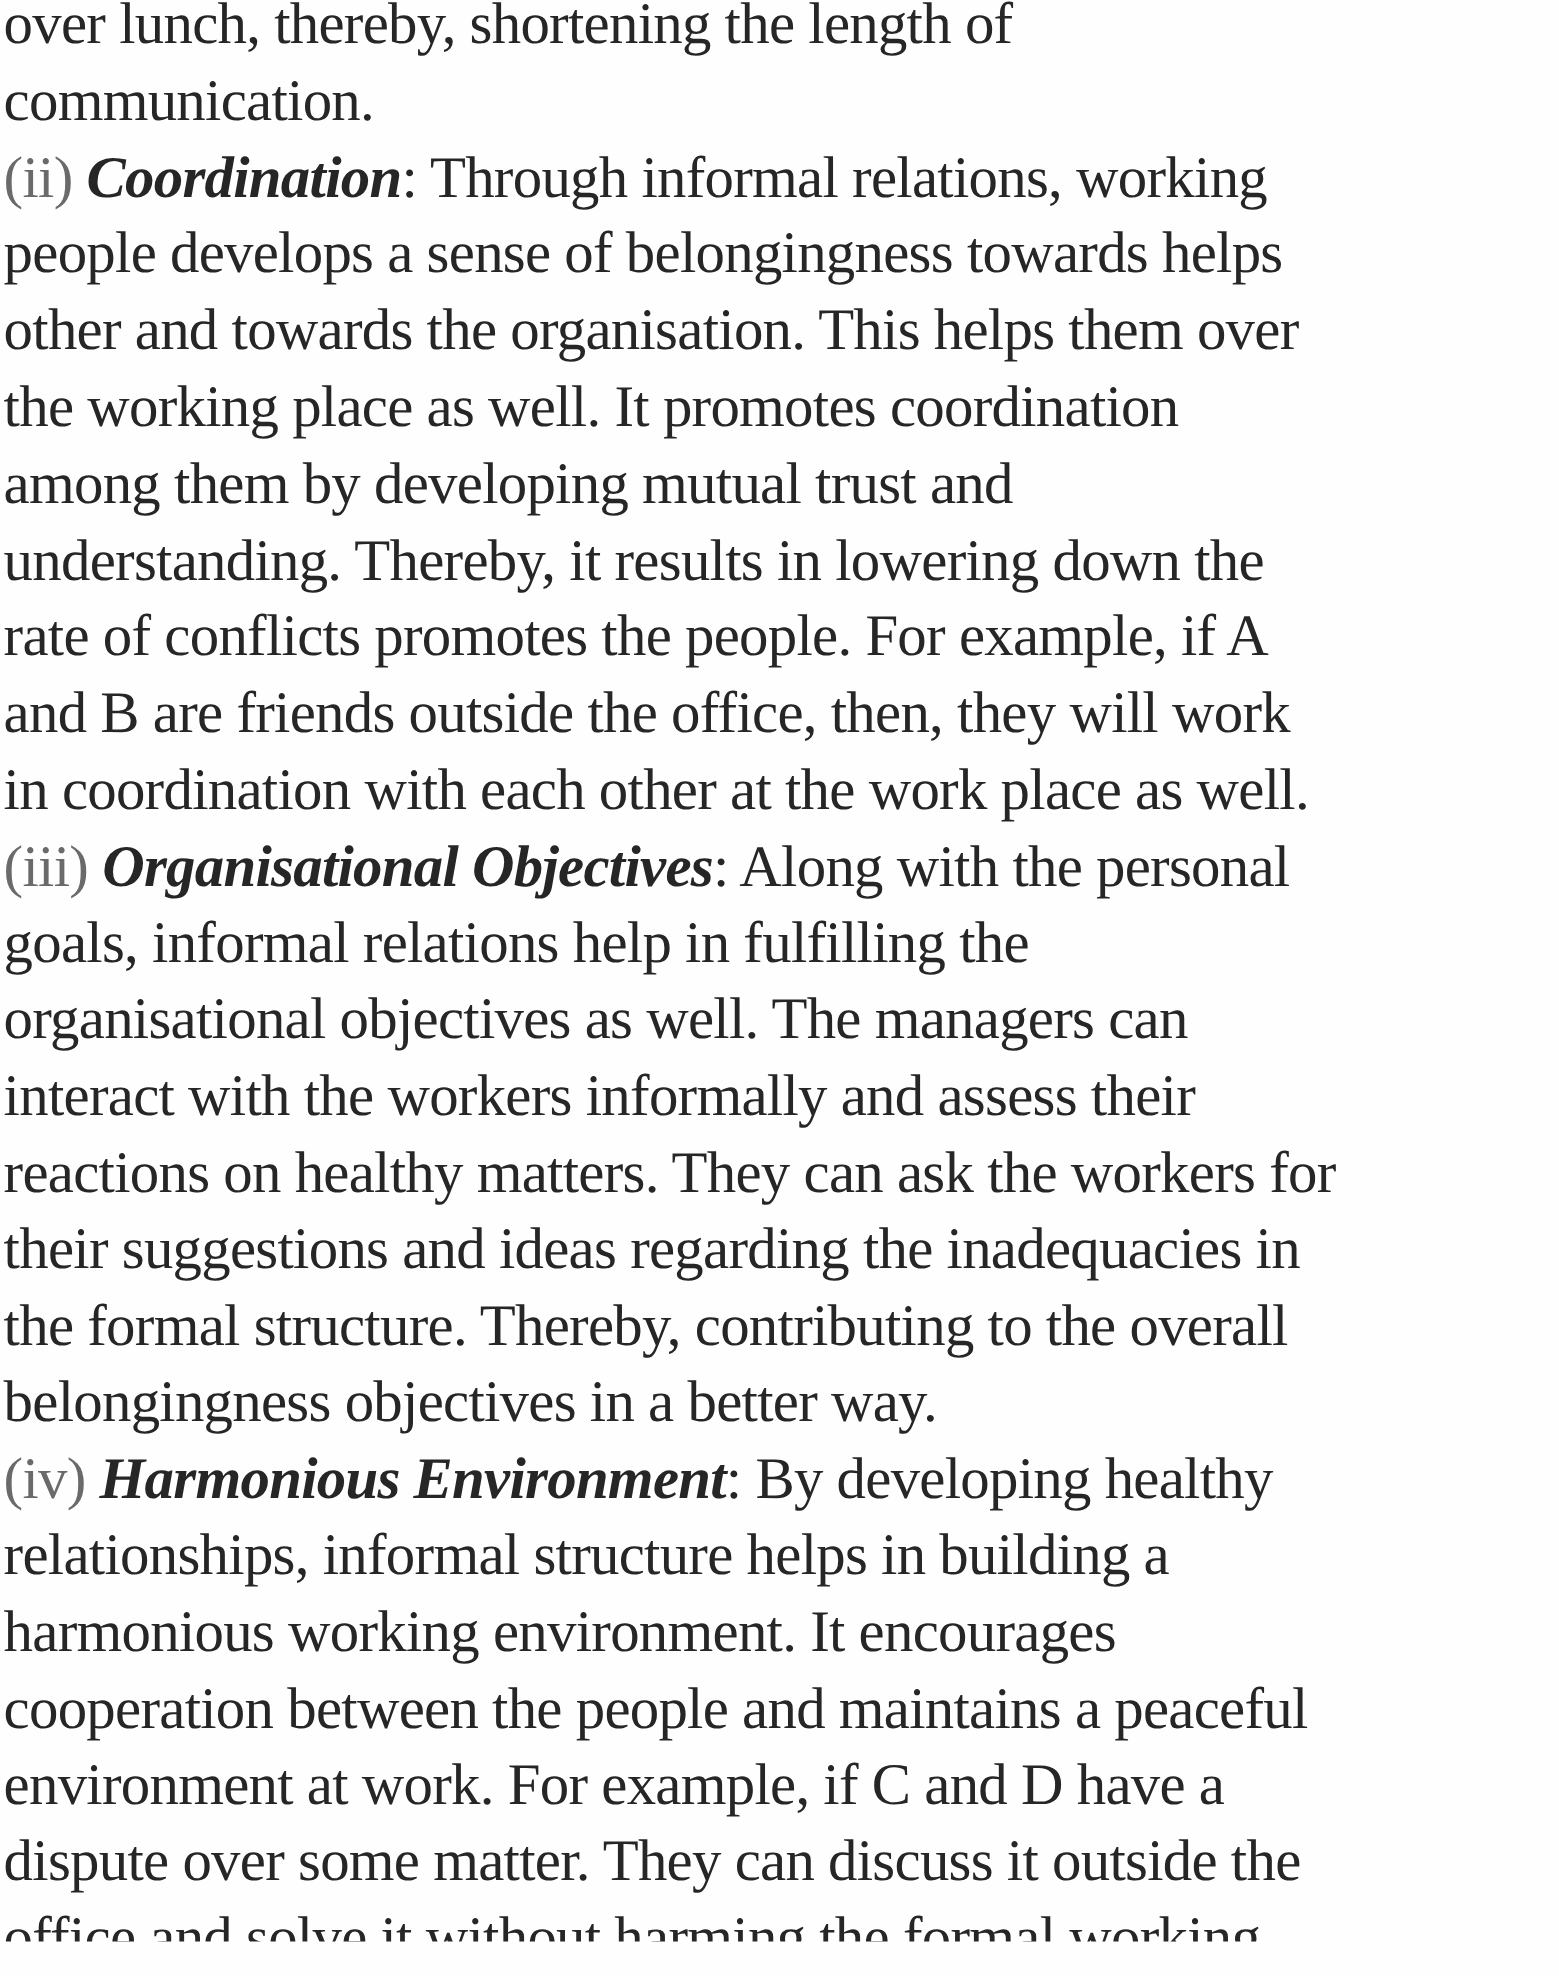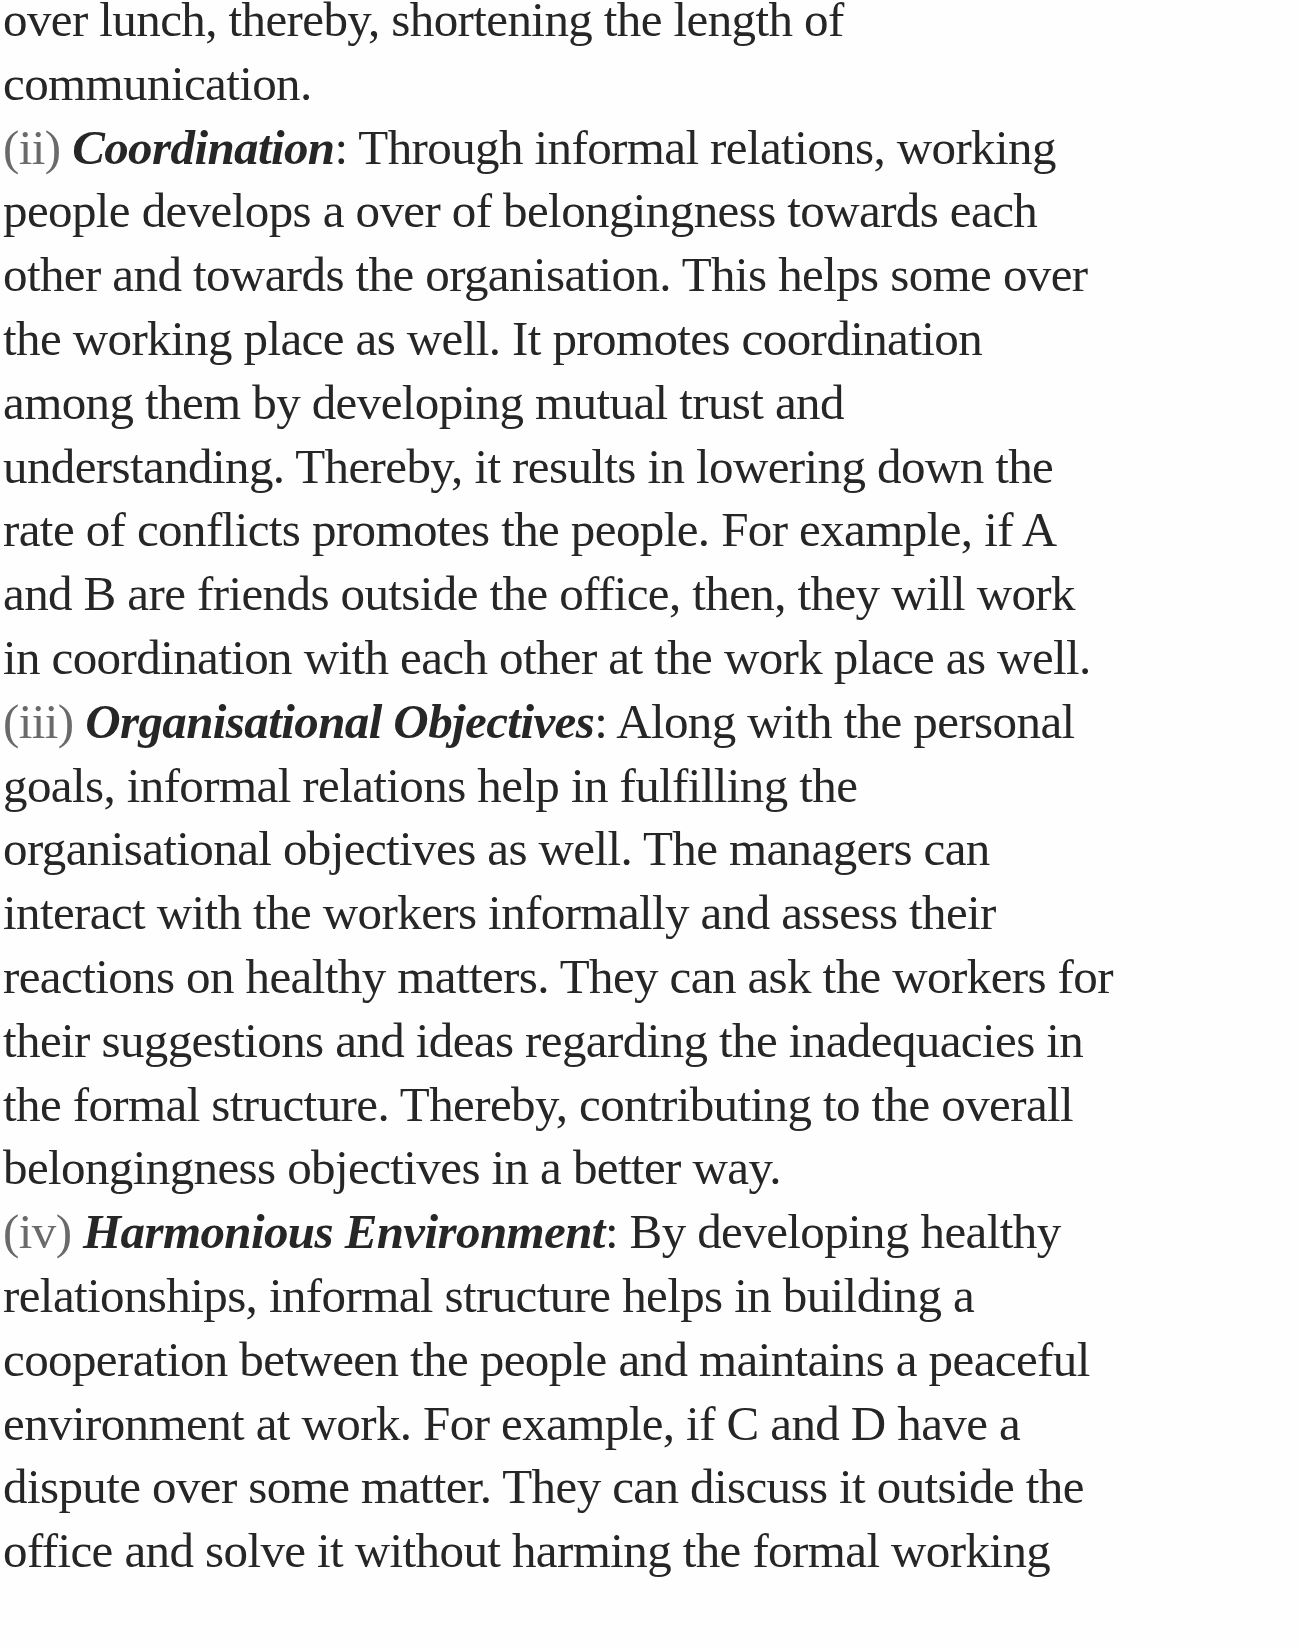--- a/index.html
+++ b/index.html
@@ -45,36 +45,37 @@
   }
 </style>
 </head>
 <body>
 
 <div class="page">
   <div class="text-content">
       <div class="line"><span class="seg-normal">over lunch, thereby, shortening the length of</span></div>
       <div class="line"><span class="seg-normal">communication.</span></div>
       <div class="line"><span class="seg-marker">(ii) </span><span class="seg-term">Coordination</span><span class="seg-normal">: Through informal relations, working</span></div>
-      <div class="line"><span class="seg-normal">people develops a over of belongingness towards each</span></div>
-      <div class="line"><span class="seg-normal">other and towards the organisation. This helps some over</span></div>
+      <div class="line"><span class="seg-normal">people develops a sense of belongingness towards helps</span></div>
+      <div class="line"><span class="seg-normal">other and towards the organisation. This helps them over</span></div>
       <div class="line"><span class="seg-normal">the working place as well. It promotes coordination</span></div>
       <div class="line"><span class="seg-normal">among them by developing mutual trust and</span></div>
       <div class="line"><span class="seg-normal">understanding. Thereby, it results in lowering down the</span></div>
       <div class="line"><span class="seg-normal">rate of conflicts promotes the people. For example, if A</span></div>
       <div class="line"><span class="seg-normal">and B are friends outside the office, then, they will work</span></div>
       <div class="line"><span class="seg-normal">in coordination with each other at the work place as well.</span></div>
       <div class="line"><span class="seg-marker">(iii) </span><span class="seg-term">Organisational Objectives</span><span class="seg-normal">: Along with the personal</span></div>
       <div class="line"><span class="seg-normal">goals, informal relations help in fulfilling the</span></div>
       <div class="line"><span class="seg-normal">organisational objectives as well. The managers can</span></div>
       <div class="line"><span class="seg-normal">interact with the workers informally and assess their</span></div>
       <div class="line"><span class="seg-normal">reactions on healthy matters. They can ask the workers for</span></div>
       <div class="line"><span class="seg-normal">their suggestions and ideas regarding the inadequacies in</span></div>
       <div class="line"><span class="seg-normal">the formal structure. Thereby, contributing to the overall</span></div>
       <div class="line"><span class="seg-normal">belongingness objectives in a better way.</span></div>
       <div class="line"><span class="seg-marker">(iv) </span><span class="seg-term">Harmonious Environment</span><span class="seg-normal">: By developing healthy</span></div>
       <div class="line"><span class="seg-normal">relationships, informal structure helps in building a</span></div>
+      <div class="line"><span class="seg-normal">harmonious working environment. It encourages</span></div>
       <div class="line"><span class="seg-normal">cooperation between the people and maintains a peaceful</span></div>
       <div class="line"><span class="seg-normal">environment at work. For example, if C and D have a</span></div>
       <div class="line"><span class="seg-normal">dispute over some matter. They can discuss it outside the</span></div>
       <div class="line"><span class="seg-normal">office and solve it without harming the formal working</span></div>
     </div>
 </div>
 
 </body></html>

